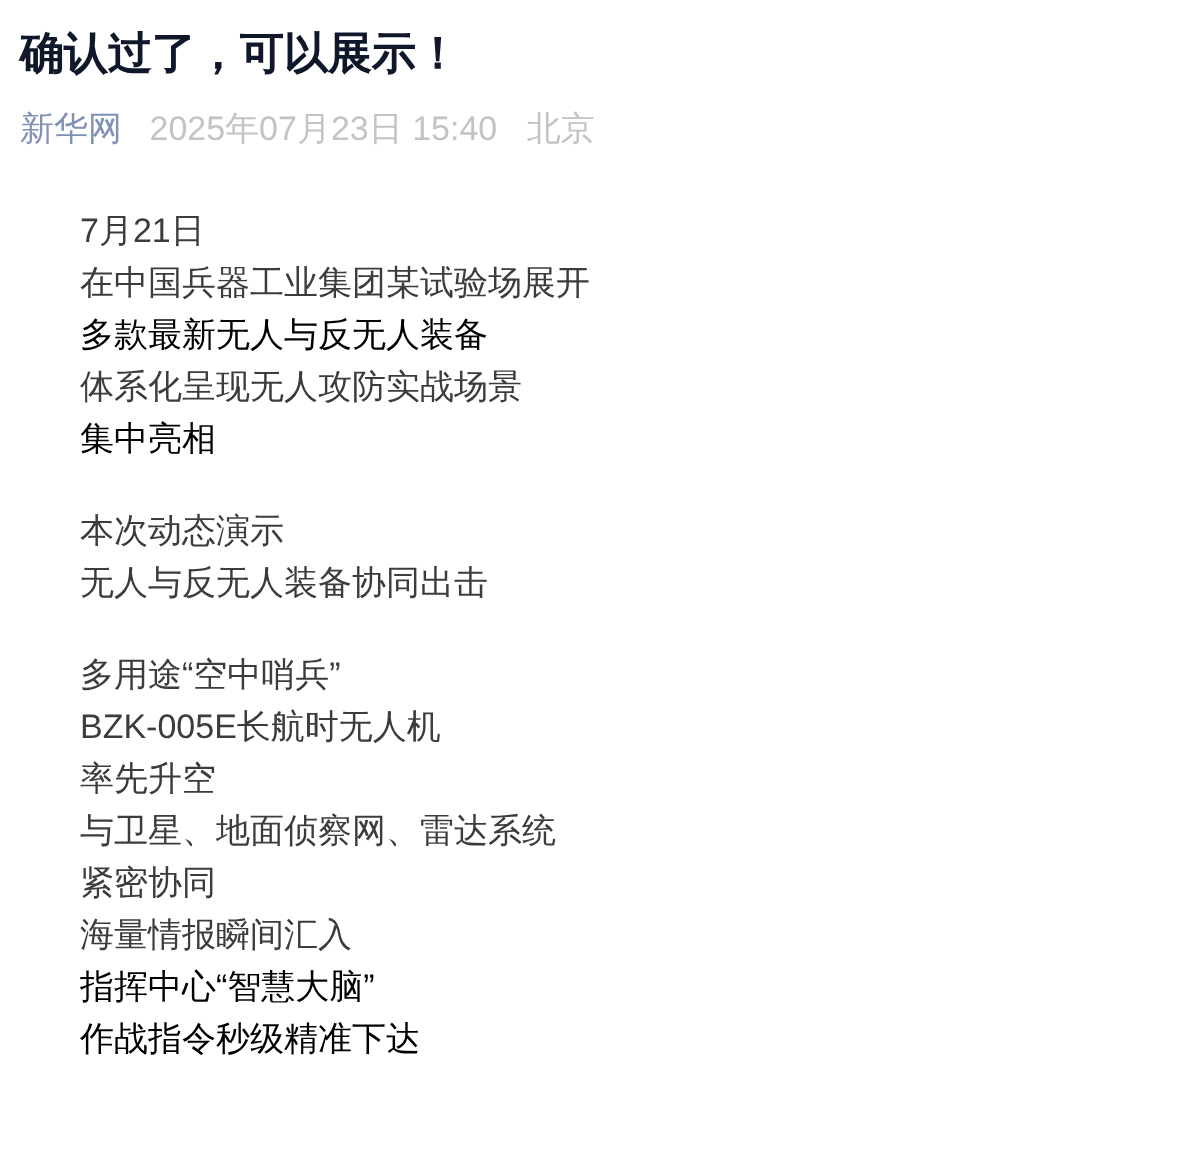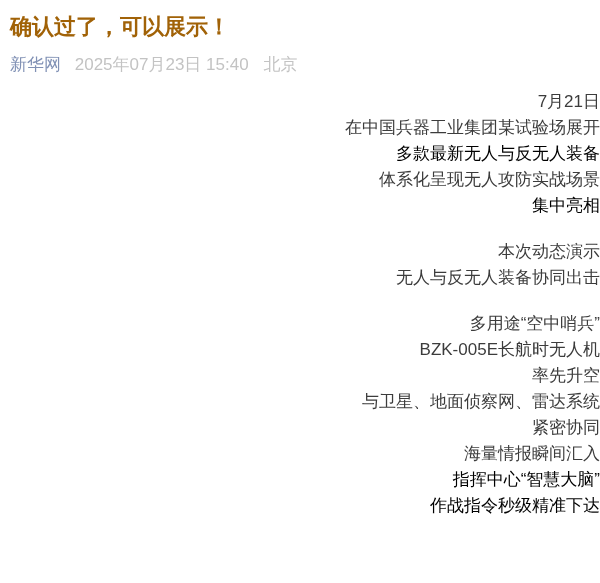--- a/index.html
+++ b/index.html
@@ -10,36 +10,37 @@
     font-family: "Liberation Sans", "DejaVu Sans", sans-serif;
     overflow: hidden;
   }
   .article-page { position: relative; width: 600px; height: 583px; }
 
   .headline {
     margin: 13px 12px 0 10px;
     font-size: 22px;
     line-height: 28px;
     font-weight: 700;
-    color: #a16207;
+    color: #0f172a;
   }
 
   .byline {
     margin: 14px 12px 0 10px;
     font-size: 17px;
     line-height: 20px;
     white-space: nowrap;
   }
   .byline .source { color: #8191b5; margin-right: 9px; cursor: pointer; }
   .byline .meta   { color: #c3c3c3; }
   .byline .location { margin-left: 10px; }
 
   .content {
-    margin-top: 14px;
-    text-align: right;
+    margin-top: 28px;
+    padding-left: 40px;   
+    text-align: left;
     font-size: 17px;
     line-height: 26px;
     color: #3c3c3c;
   }
   .stanza + .stanza { margin-top: 20px; }
   .line { white-space: nowrap; }
   .line.em {
     color: #000000;
     font-weight: 400;
   }

